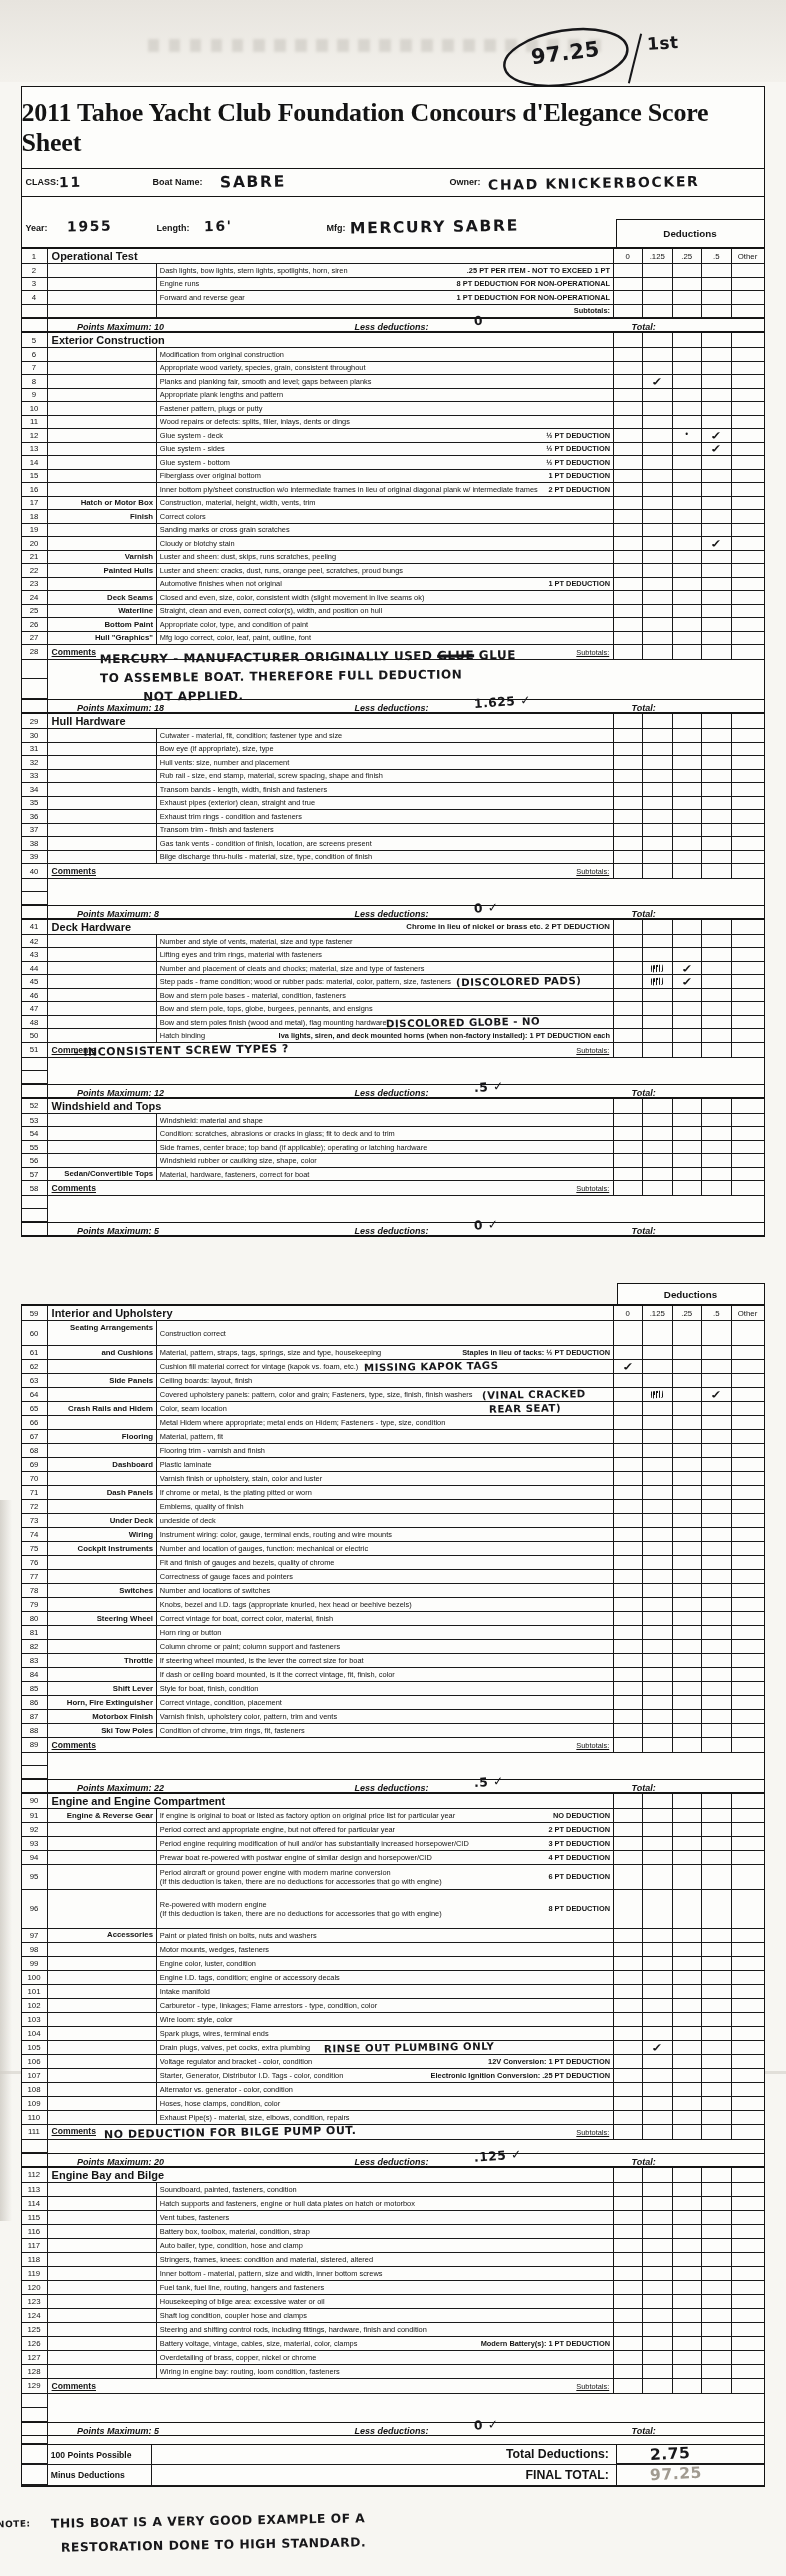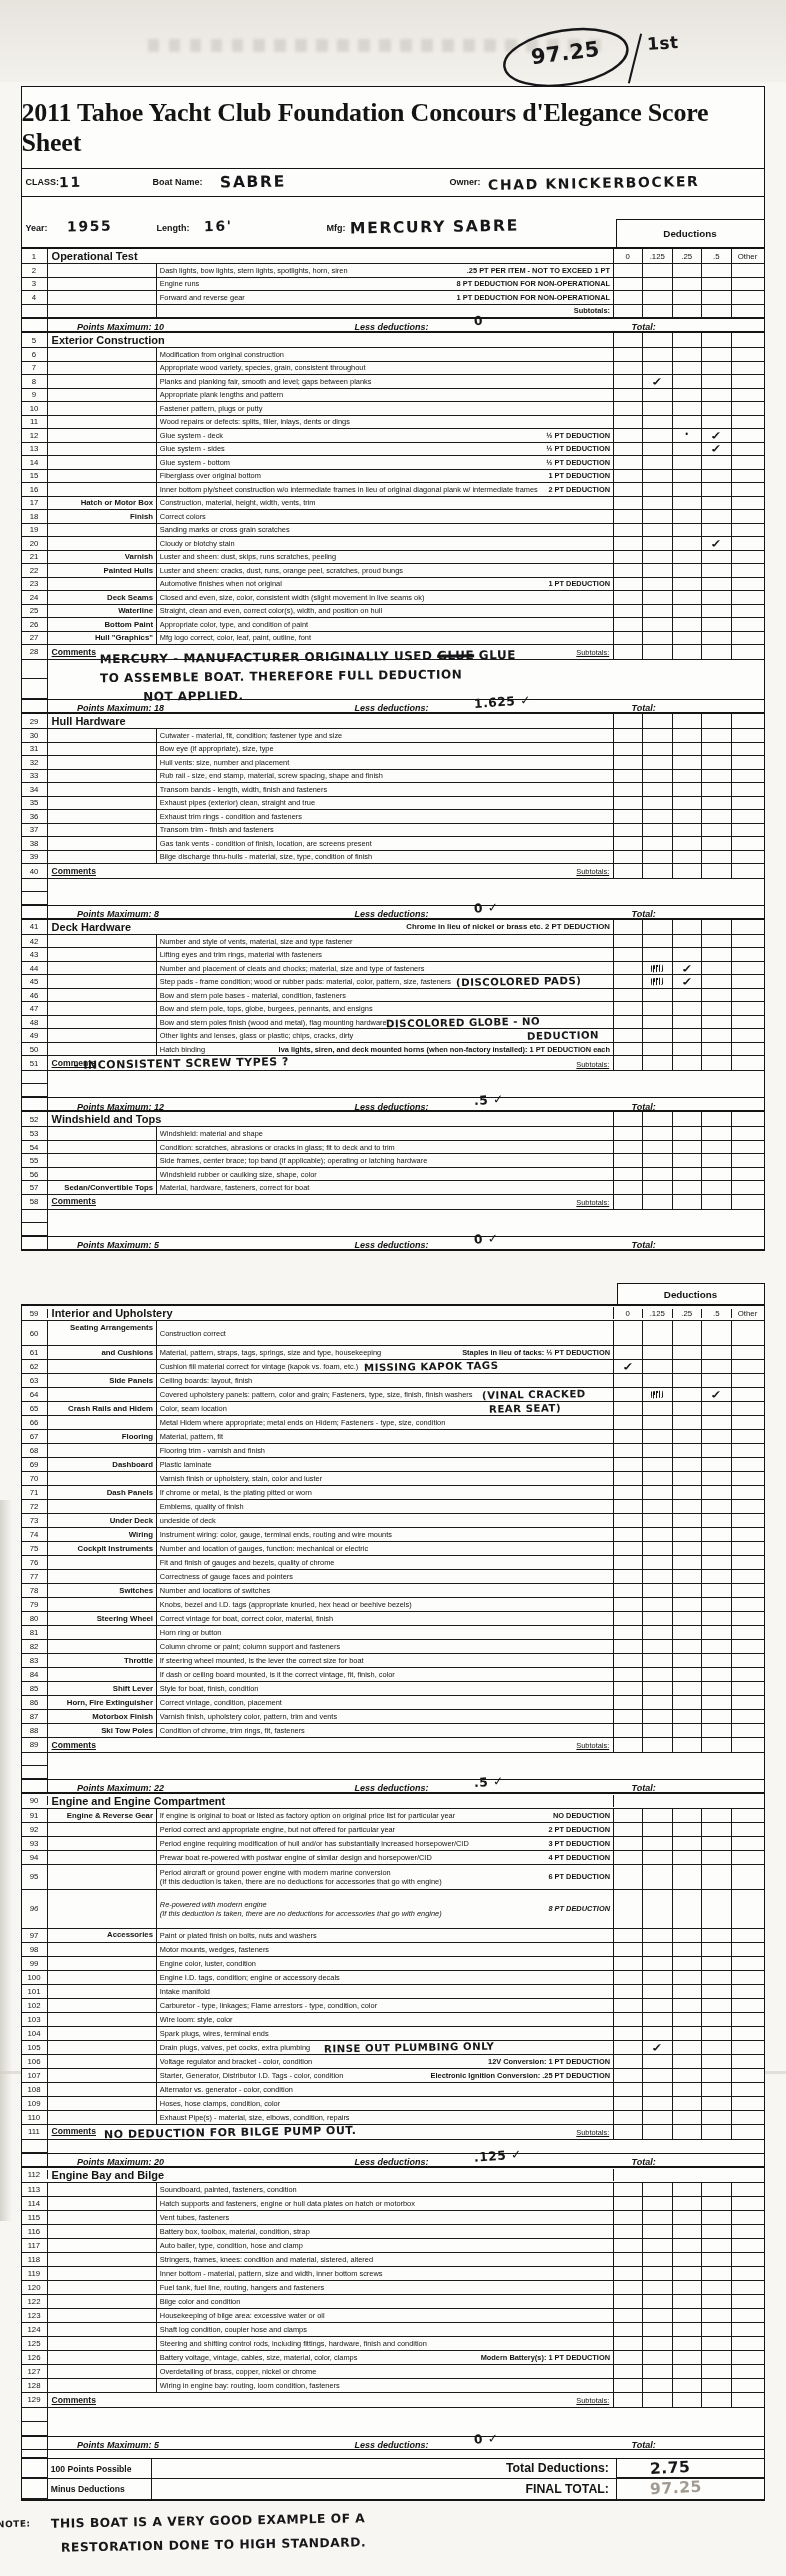--- a/index.html
+++ b/index.html
@@ -41,21 +41,21 @@
   .dedbox{position:absolute;right:0;bottom:0;width:148px;height:28px;border-left:1.6px solid #141414;
           border-top:0.8px solid #141414;display:flex;align-items:center;justify-content:center;
           font-weight:700;font-size:9.8px;background:#fdfdfb;}
   .r-dhead{height:21px;display:flex;background:transparent;}
   .dhead-box{margin-left:auto;width:148px;border:1.6px solid #141414;border-bottom:none;background:#fdfdfb;
           display:flex;align-items:center;justify-content:center;font-weight:700;font-size:9.8px;}
 
   
   .row{position:relative;display:flex;border-bottom:0.8px solid #1a1a1a;background:#fdfdfb;}
   .r-sec{height:16px;border-top:0.8px solid #141414;}
-  #tblB .r-sec{height:16.4px;align-items:center;}
+  #tblB .r-sec{height:16.4px;}
   .blockA .r-item{height:13.5px;}
   .blockB .r-item{height:14px;}
   .r-com{height:14.8px;}
   .r-cont{height:13px;border-bottom:none;}
   .r-max{height:14px;border-top:1.6px solid #141414;border-bottom:1.6px solid #141414;}
   .r-spacer{height:8.2px;border-bottom:none;}
   .r-tot{height:21px;}
 
   .c-num{width:26px;border-right:0.8px solid #1a1a1a;display:flex;align-items:center;justify-content:center;
          font-size:7.8px;flex:none;}
@@ -914,35 +914,20 @@
             </div>
           </div>
           <span class="hw hw-note" style="left: 364px;">DISCOLORED GLOBE - NO</span>
           <div class="c-ded"></div>
           <div class="c-ded"></div>
           <div class="c-ded"></div>
           <div class="c-ded"></div>
           <div class="c-ded last"></div>
         </div>
         <div class="row r-item blockA">
-          <div class="c-num">49</div>
-          <div class="c-label"></div>
-          <div class="c-desc">
-            <div class="dwrap">
-              <span class="d">Other lights and lenses, glass or plastic; chips, cracks, dirty</span>
-            </div>
-          </div>
-          <span class="hw hw-note" style="left: 505px;">DEDUCTION</span>
-          <div class="c-ded"></div>
-          <div class="c-ded"></div>
-          <div class="c-ded"></div>
-          <div class="c-ded"></div>
-          <div class="c-ded last"></div>
-        </div>
-        <div class="row r-item blockA">
           <div class="c-num">50</div>
           <div class="c-label"></div>
           <div class="c-desc">
             <div class="dwrap">
               <span class="d">Hatch binding</span>
             </div>
             <span class="c-note">Iva lights, siren, and deck mounted horns (when non-factory installed): 1 PT DEDUCTION each</span>
           </div>
           <div class="c-ded"></div>
           <div class="c-ded"></div>
@@ -1644,21 +1629,21 @@
               <span class="d2">(If this deduction is taken, there are no deductions for accessories that go with engine)</span>
             </div>
             <span class="c-note">6 PT DEDUCTION</span>
           </div>
           <div class="c-ded"></div>
           <div class="c-ded"></div>
           <div class="c-ded"></div>
           <div class="c-ded"></div>
           <div class="c-ded last"></div>
         </div>
-        <div class="row r-item blockB" style="height: 39px; font-style: italic;">
+        <div class="row r-item blockB" style="height: 39px;">
           <div class="c-num">96</div>
           <div class="c-label"></div>
           <div class="c-desc">
             <div class="dwrap">
               <span class="d">Re-powered with modern engine</span>
               <span class="d2">(If this deduction is taken, there are no deductions for accessories that go with engine)</span>
             </div>
             <span class="c-note">8 PT DEDUCTION</span>
           </div>
           <div class="c-ded"></div>
@@ -2002,34 +1987,20 @@
           <div class="c-ded"></div>
           <div class="c-ded"></div>
           <div class="c-ded last"></div>
         </div>
         <div class="row r-item blockB">
           <div class="c-num">120</div>
           <div class="c-label"></div>
           <div class="c-desc">
             <div class="dwrap">
               <span class="d">Fuel tank, fuel line, routing, hangers and fasteners</span>
-            </div>
-          </div>
-          <div class="c-ded"></div>
-          <div class="c-ded"></div>
-          <div class="c-ded"></div>
-          <div class="c-ded"></div>
-          <div class="c-ded last"></div>
-        </div>
-        <div class="row r-item blockB">
-          <div class="c-num">122</div>
-          <div class="c-label"></div>
-          <div class="c-desc">
-            <div class="dwrap">
-              <span class="d">Bilge color and condition</span>
             </div>
           </div>
           <div class="c-ded"></div>
           <div class="c-ded"></div>
           <div class="c-ded"></div>
           <div class="c-ded"></div>
           <div class="c-ded last"></div>
         </div>
         <div class="row r-item blockB">
           <div class="c-num">123</div>

